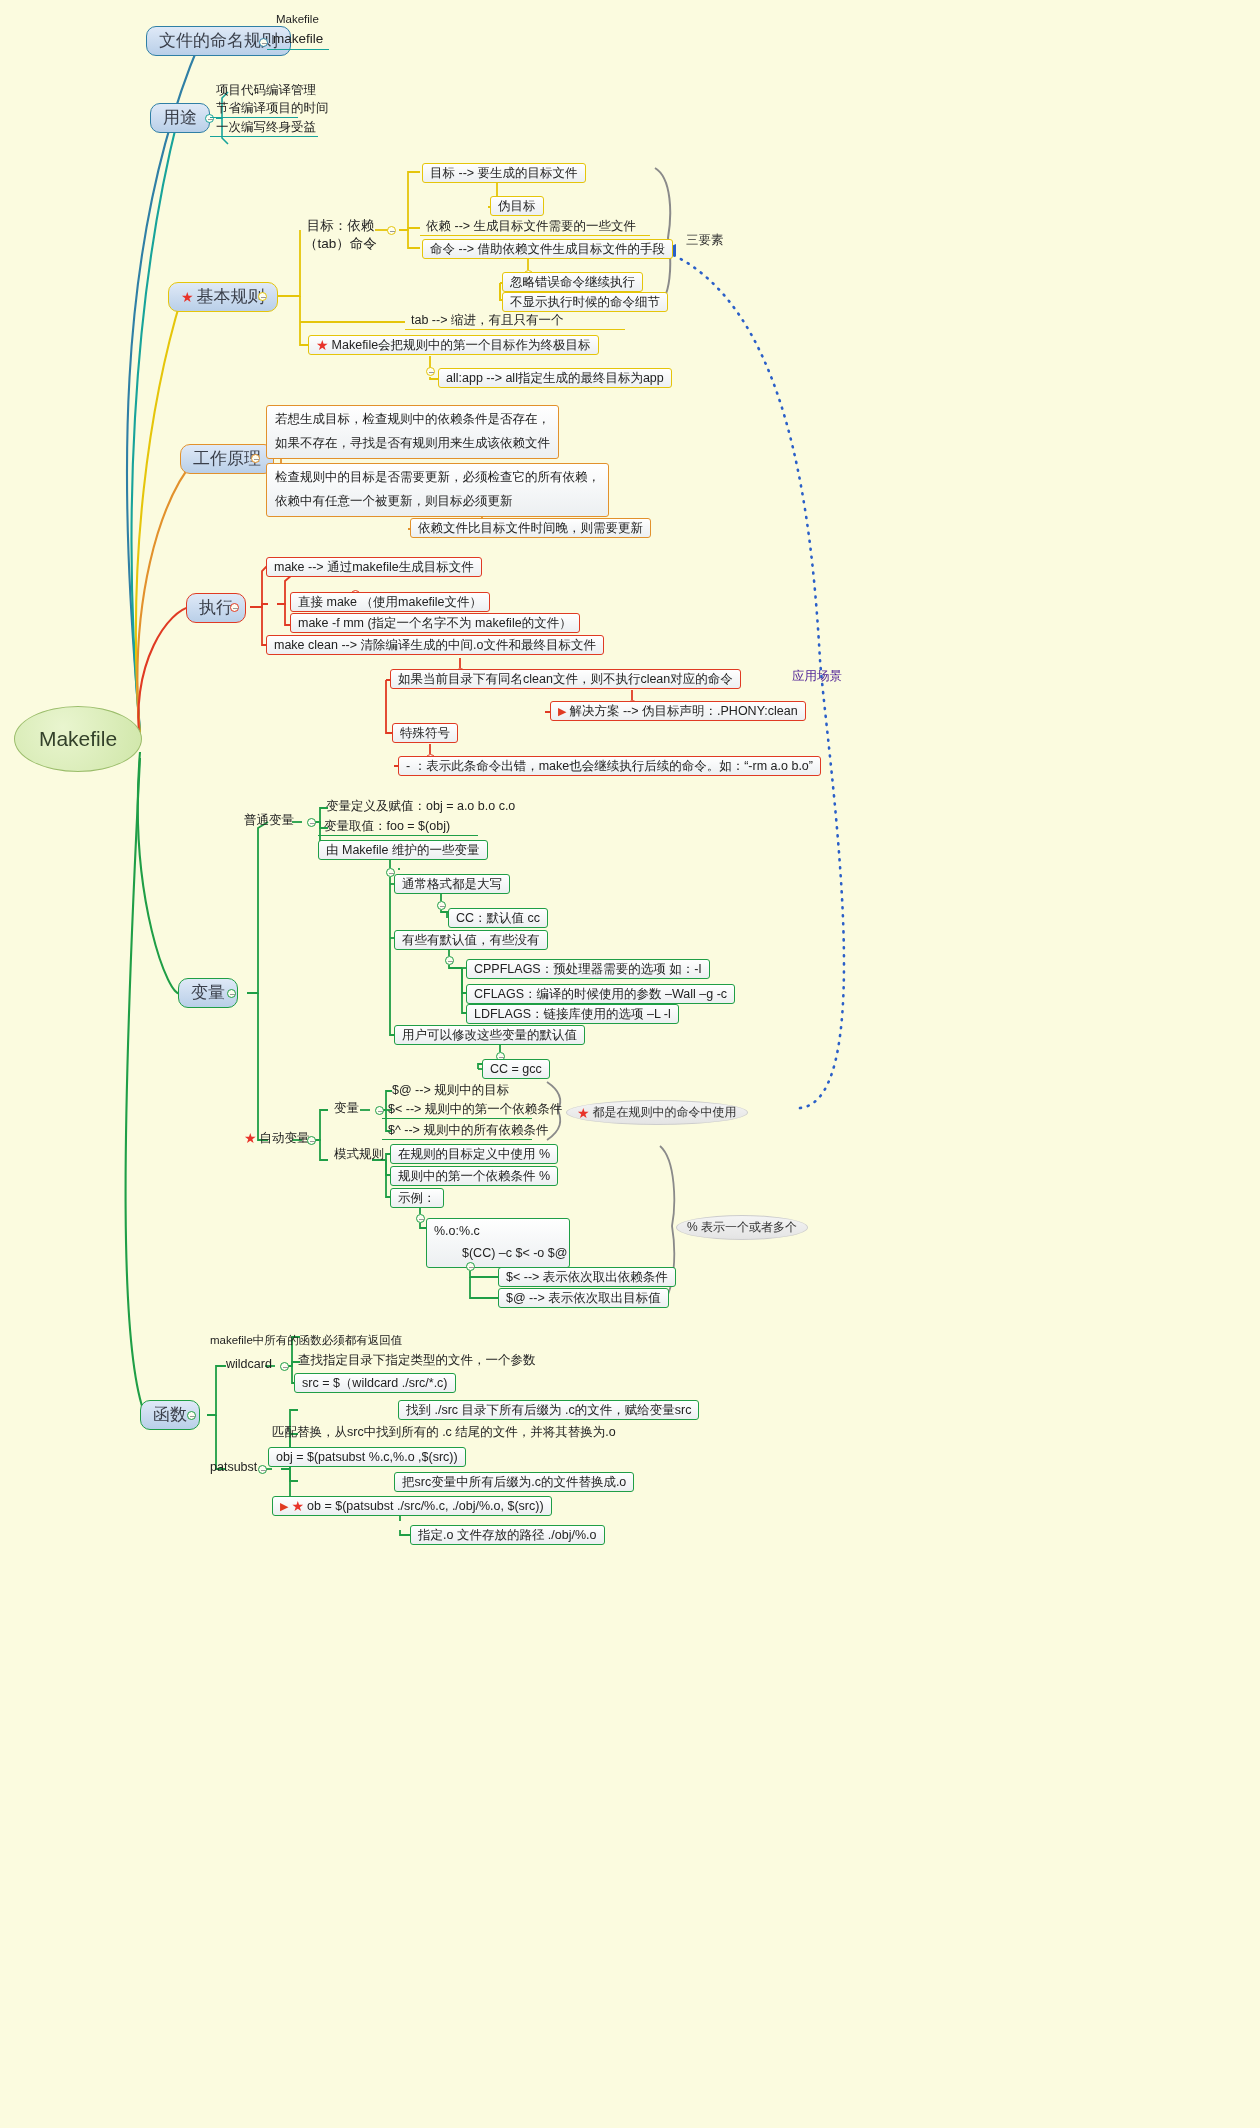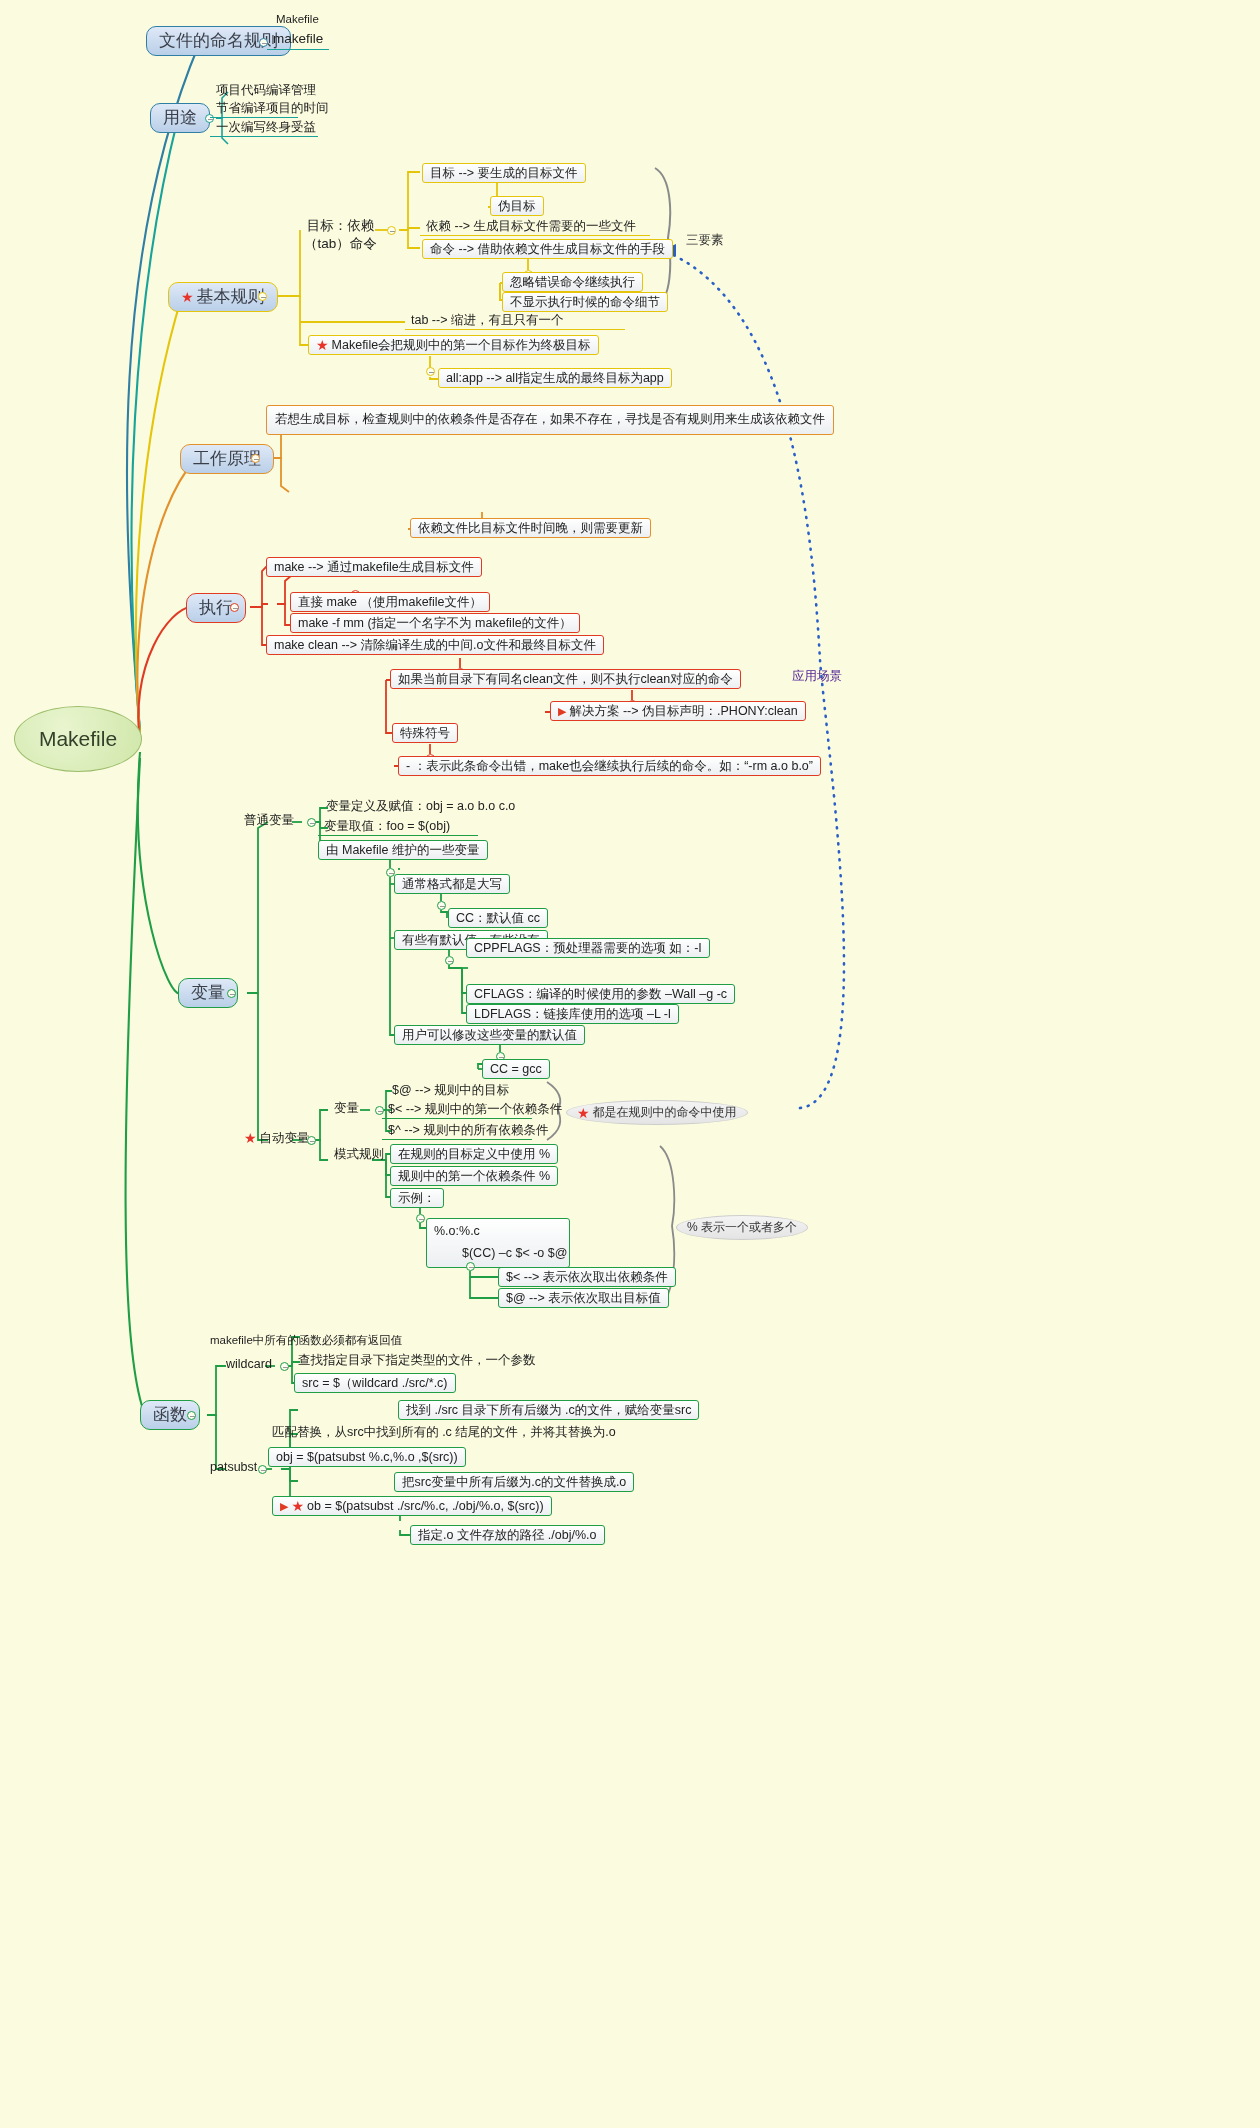--- a/index.html
+++ b/index.html
@@ -347,23 +347,27 @@
 
   <div class="node plain f12" style="left:788px;top:668px;color:#4c1d95;text-align:center;">
     <span>应用场景</span>
   </div>
 
   <div class="node lvl1 c-orange" style="left:180px;top:444px;">
     <span>工作原理</span>
   </div>
   <div class="handle h-orange" style="left:251px;top:454px;"></div>
 
-  <div class="node box c-orange f12" style="left:266px;top:405px;flex-direction:row;align-items:center;line-height:1.9;padding:2px 8px;">
+  <div class="node box c-orange f12" style="left:266px;top:405px;flex-direction:column;align-items:center;line-height:1.9;padding:2px 8px;">
     <span>若想生成目标，检查规则中的依赖条件是否存在，</span>
     <span>如果不存在，寻找是否有规则用来生成该依赖文件</span>
+  </div>
+  <div class="node box c-orange f12" style="left:266px;top:463px;flex-direction:column;align-items:flex-start;line-height:1.9;padding:2px 8px;">
+    <span>检查规则中的目标是否需要更新，必须检查它的所有依赖，</span>
+    <span>依赖中有任意一个被更新，则目标必须更新</span>
   </div>
   <div class="handle h-orange" style="left:478px;top:518px;"></div>
   <div class="node box c-orange f12" style="left:410px;top:518px;">
     <span>依赖文件比目标文件时间晚，则需要更新</span>
   </div>
 
   <div class="node lvl1 c-red" style="left:186px;top:593px;">
     <span>执行</span>
   </div>
   <div class="handle h-red" style="left:230px;top:603px;"></div>
@@ -425,21 +429,21 @@
     <span>通常格式都是大写</span>
   </div>
   <div class="handle h-green" style="left:437px;top:901px;"></div>
   <div class="node box c-green f12" style="left:448px;top:908px;">
     <span>CC：默认值 cc</span>
   </div>
   <div class="node box c-green f12" style="left:394px;top:930px;">
     <span>有些有默认值，有些没有</span>
   </div>
   <div class="handle h-green" style="left:445px;top:956px;"></div>
-  <div class="node box c-green f12" style="left:466px;top:938px;">
+  <div class="node box c-green f12" style="left:466px;top:959px;">
     <span>CPPFLAGS：预处理器需要的选项 如：-I</span>
   </div>
   <div class="node box c-green f12" style="left:466px;top:984px;">
     <span>CFLAGS：编译的时候使用的参数 –Wall –g -c</span>
   </div>
   <div class="node box c-green f12" style="left:466px;top:1004px;">
     <span>LDFLAGS：链接库使用的选项 –L -l</span>
   </div>
   <div class="node box c-green f12" style="left:394px;top:1025px;">
     <span>用户可以修改这些变量的默认值</span>

